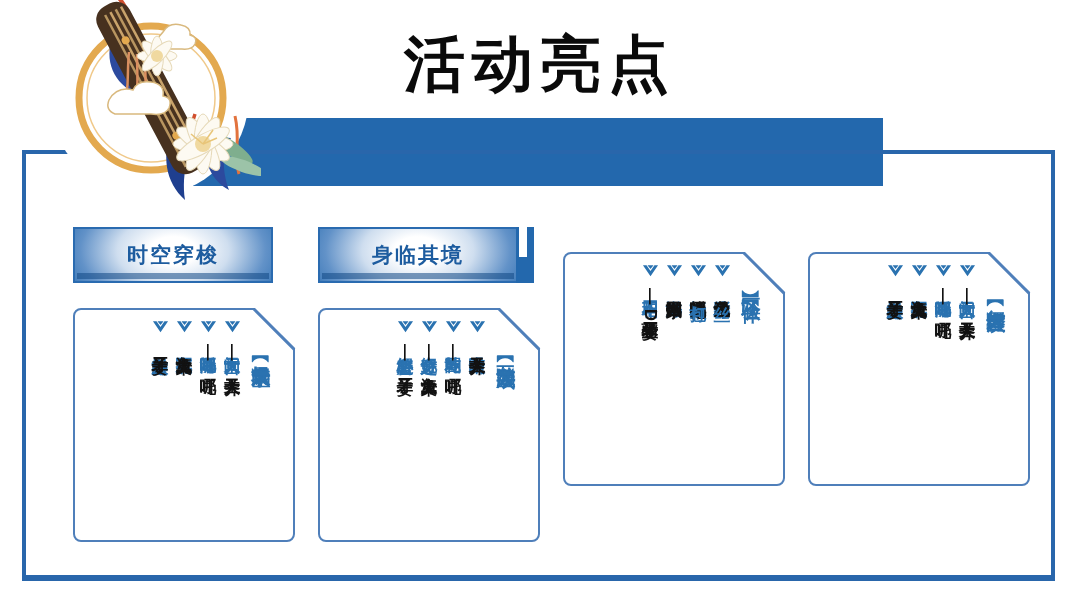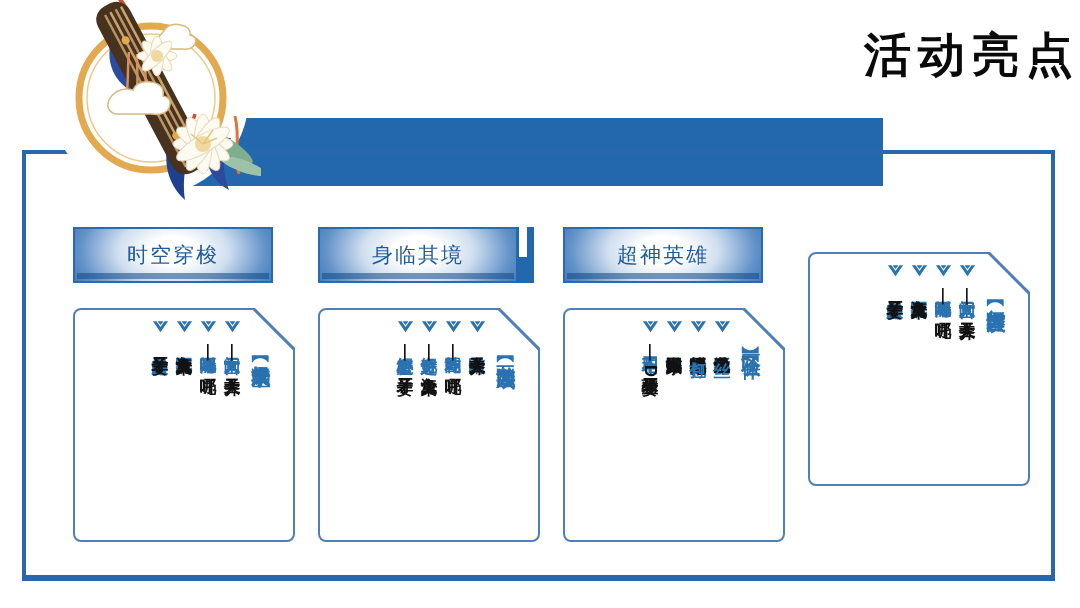--- a/index.html
+++ b/index.html
@@ -4,21 +4,21 @@
 <style>
   html,body{margin:0;padding:0;}
   body{
     width:1080px;height:608px;position:relative;overflow:hidden;
     background:#ffffff;
     font-family:"Liberation Sans","DejaVu Sans",sans-serif;
   }
   
   .slide-title{
     position:absolute;top:24px;left:0;width:100%;
-    text-align:right;font-size:47px;font-weight:bold;color:#0a0a0a;
+    text-align:center;font-size:61px;font-weight:bold;color:#0a0a0a;
     letter-spacing:7px;
   }
   
   .banner{
     position:absolute;left:193px;top:118px;width:690px;height:68px;
     background:#2368ad;
   }
   .frame{
     position:absolute;left:22px;top:150px;width:1025px;height:421px;
     border:4px solid #2966ab;border-bottom-width:6px;
@@ -30,21 +30,21 @@
     position:absolute;left:73px;top:227px;width:957px;
     display:flex;gap:23px;z-index:2;
   }
   .col{width:222px;flex:0 0 222px;}
   
   .btn{
     position:relative;width:196px;height:52px;
     border:2px solid #2a6bb0;
     background:radial-gradient(75% 170% at 50% 42%, #ffffff 0%, #ffffff 16%, #cfdeef 38%, #6292c8 63%, #2368ad 88%);
     display:flex;align-items:center;justify-content:center;
-    font-size:21px;font-weight:normal;color:#1d5c9f;letter-spacing:2px;
+    font-size:21px;font-weight:bold;color:#1d5c9f;letter-spacing:2px;
   }
   .btn::after{
     content:"";position:absolute;left:2px;right:2px;bottom:2px;height:6px;
     background:rgba(18,72,133,0.55);
   }
   .tab2{position:absolute;right:-18px;top:-2px;width:18px;height:56px;background:#2368ad;}
   .notch2{position:absolute;right:-11px;top:-2px;width:8px;height:30px;background:#ffffff;z-index:3;}
   
   .card{
     position:relative;margin-top:25px;height:230px;background:#ffffff;
@@ -216,23 +216,20 @@
           <svg class="bullet" width="17" height="13" viewBox="0 0 18 13">
               <path d="M1 1 L4.8 1 L9 7 L13.2 1 L17 1 L9 12.5 Z" fill="#2a72b0"></path>
               <path d="M5.8 1 L9 5 L12.2 1 Z" fill="#2a72b0"></path>
             </svg><span class="seg-b">解密心魔</span><span class="seg-k">— 姜子牙</span>
         </div>
       </div>
     </div>
   </div>
 
   <div class="col">
-    <div class="btn">
-      <span>超神英雄</span>
-    </div>
     <div class="card">
       <div class="cut">
           <div class="cut-line"></div>
         </div>
       <div class="card-body">
         <div class="vt vt-title squeeze">【体验区】</div>
         <div class="vt vt-item">
           <svg class="bullet" width="17" height="13" viewBox="0 0 18 13">
               <path d="M1 1 L4.8 1 L9 7 L13.2 1 L17 1 L9 12.5 Z" fill="#2a72b0"></path>
               <path d="M5.8 1 L9 5 L12.2 1 Z" fill="#2a72b0"></path>

